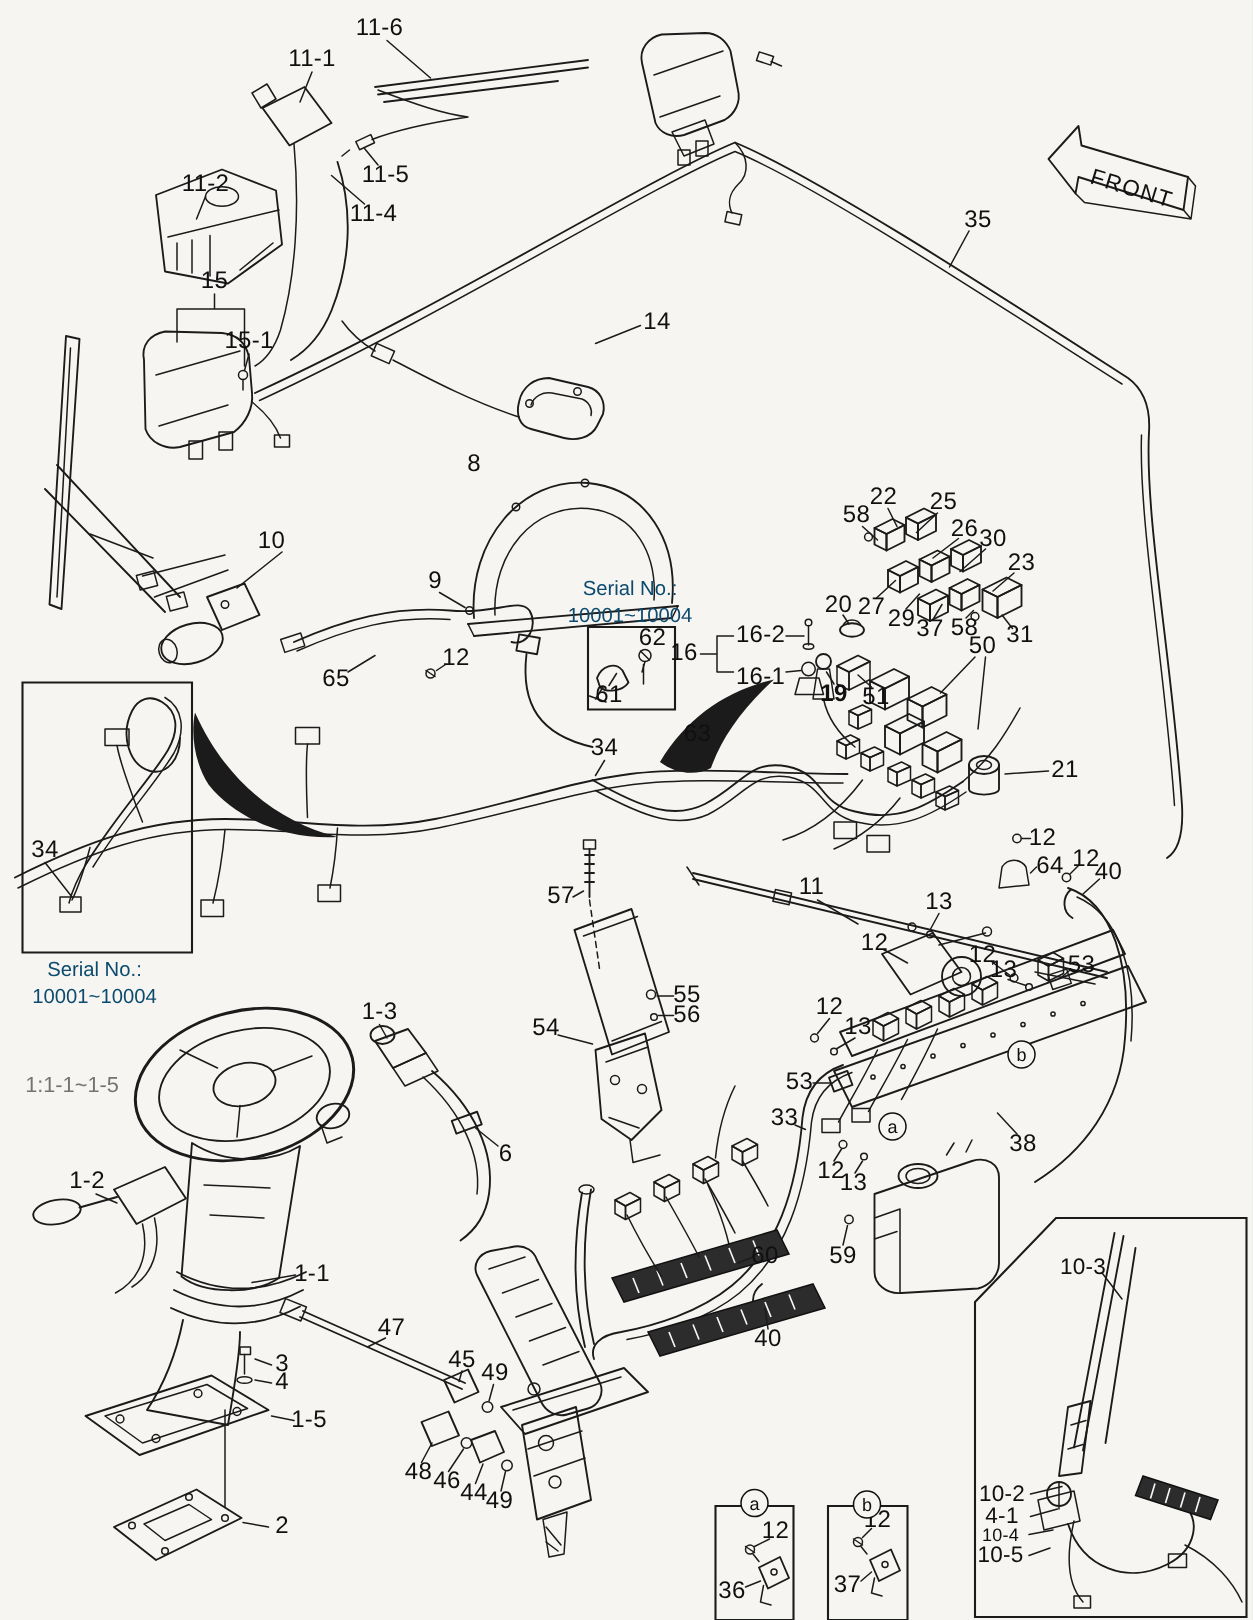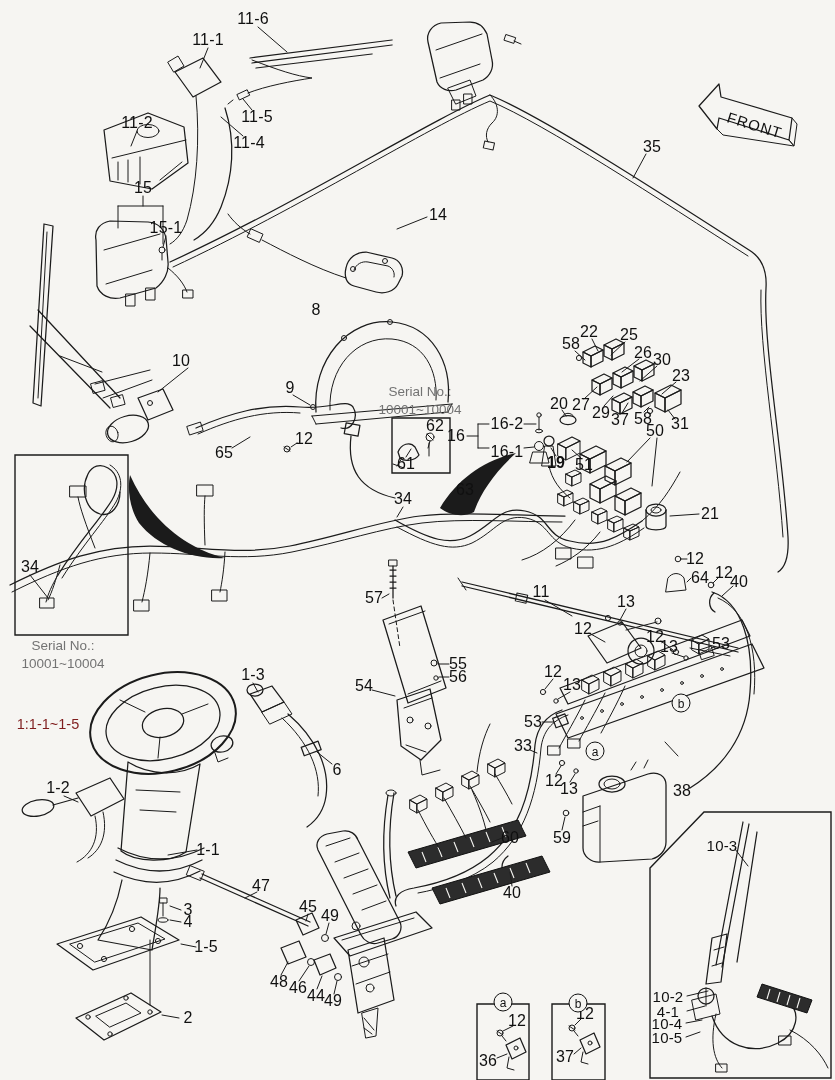--- a/index.html
+++ b/index.html
@@ -14,23 +14,23 @@
   .solid{fill:#1b1b1b;stroke:none;}
   .dark{fill:#2c2c2c;stroke:#111;stroke-width:1;}
   .tick{stroke:#f6f5f2;stroke-width:1.1;fill:none;}
   .boxln{stroke:#1b1b1b;stroke-width:1.4;fill:none;}
   .plabel{position:absolute;transform:translate(-50%,-50%);font-size:16px;color:#101010;
           white-space:nowrap;letter-spacing:.2px;}
   .cmarker{position:absolute;transform:translate(-50%,-50%);width:17px;height:17px;
            border:1.5px solid #101010;border-radius:50%;background:var(--bg);
            display:flex;align-items:center;justify-content:center;
            font-size:12px;color:#101010;}
-  .note{position:absolute;transform:translate(-50%,-50%);font-size:13.5px;color:#737373;
+  .note{position:absolute;transform:translate(-50%,-50%);font-size:13.5px;color:#0c4a6e;
         text-align:center;line-height:1.3;white-space:nowrap;}
-  .scalenote{position:absolute;transform:translate(-50%,-50%);font-size:14.5px;color:#7f1d1d;white-space:nowrap;}
+  .scalenote{position:absolute;transform:translate(-50%,-50%);font-size:14.5px;color:#737373;white-space:nowrap;}
   .fronttxt{font-size:15px;letter-spacing:1px;fill:#101010;font-family:"Liberation Sans",sans-serif;}
 </style>
 </head>
 <body>
 
 <div class="stage">
 
 <svg class="art" width="835" height="1080" viewBox="0 0 835 1080">
 
   <g>
@@ -710,21 +710,21 @@
       <span class="plabel" style="left: 572px; top: 685px;">13</span>
       <span class="plabel" style="left: 458px; top: 664px;">55</span>
       <span class="plabel" style="left: 458px; top: 677px;">56</span>
       <span class="plabel" style="left: 364px; top: 686px;">54</span>
       <span class="plabel" style="left: 253px; top: 675px;">1-3</span>
       <span class="plabel" style="left: 337px; top: 770px;">6</span>
       <span class="plabel" style="left: 533px; top: 722px;">53</span>
       <span class="plabel" style="left: 523px; top: 746px;">33</span>
       <span class="plabel" style="left: 554px; top: 781px;">12</span>
       <span class="plabel" style="left: 569px; top: 789px;">13</span>
-      <span class="plabel" style="left: 682px; top: 763px; margin-top: 28px;">38</span>
+      <span class="plabel" style="left: 682px; top: 763px;">38</span>
       <span class="plabel" style="left: 562px; top: 838px;">59</span>
       <span class="plabel" style="left: 510px; top: 838px;">60</span>
       <span class="plabel" style="left: 512px; top: 893px;">40</span>
       <span class="plabel" style="left: 58px; top: 788px;">1-2</span>
       <span class="plabel" style="left: 208px; top: 850px;">1-1</span>
       <span class="plabel" style="left: 261px; top: 886px;">47</span>
       <span class="plabel" style="left: 188px; top: 910px;">3</span>
       <span class="plabel" style="left: 188px; top: 922px;">4</span>
       <span class="plabel" style="left: 206px; top: 947px;">1-5</span>
       <span class="plabel" style="left: 188px; top: 1018px;">2</span>
@@ -734,21 +734,21 @@
       <span class="plabel" style="left: 298px; top: 988px;">46</span>
       <span class="plabel" style="left: 316px; top: 996px;">44</span>
       <span class="plabel" style="left: 333px; top: 1001px;">49</span>
       <span class="plabel" style="left: 517px; top: 1021px;">12</span>
       <span class="plabel" style="left: 488px; top: 1061px;">36</span>
       <span class="plabel" style="left: 585px; top: 1014px;">12</span>
       <span class="plabel" style="left: 565px; top: 1057px;">37</span>
       <span class="plabel" style="left: 722px; top: 845px; font-size: 15px;">10-3</span>
       <span class="plabel" style="left: 668px; top: 996px; font-size: 15px;">10-2</span>
       <span class="plabel" style="left: 668px; top: 1011px; font-size: 15px;">4-1</span>
-      <span class="plabel" style="left: 667px; top: 1023px; font-size: 15px;">10-4</span>
+      <span class="plabel" style="left: 667px; top: 1023px; font-size: 12px;">10-4</span>
       <span class="plabel" style="left: 667px; top: 1037px; font-size: 15px;">10-5</span>
       <span class="cmarker" style="left: 595px; top: 751px;">a</span>
       <span class="cmarker" style="left: 681px; top: 703px;">b</span>
       <span class="cmarker" style="left: 503px; top: 1002px;">a</span>
       <span class="cmarker" style="left: 578px; top: 1003px;">b</span>
     </div>
 
 </div>
 
 </body></html>

